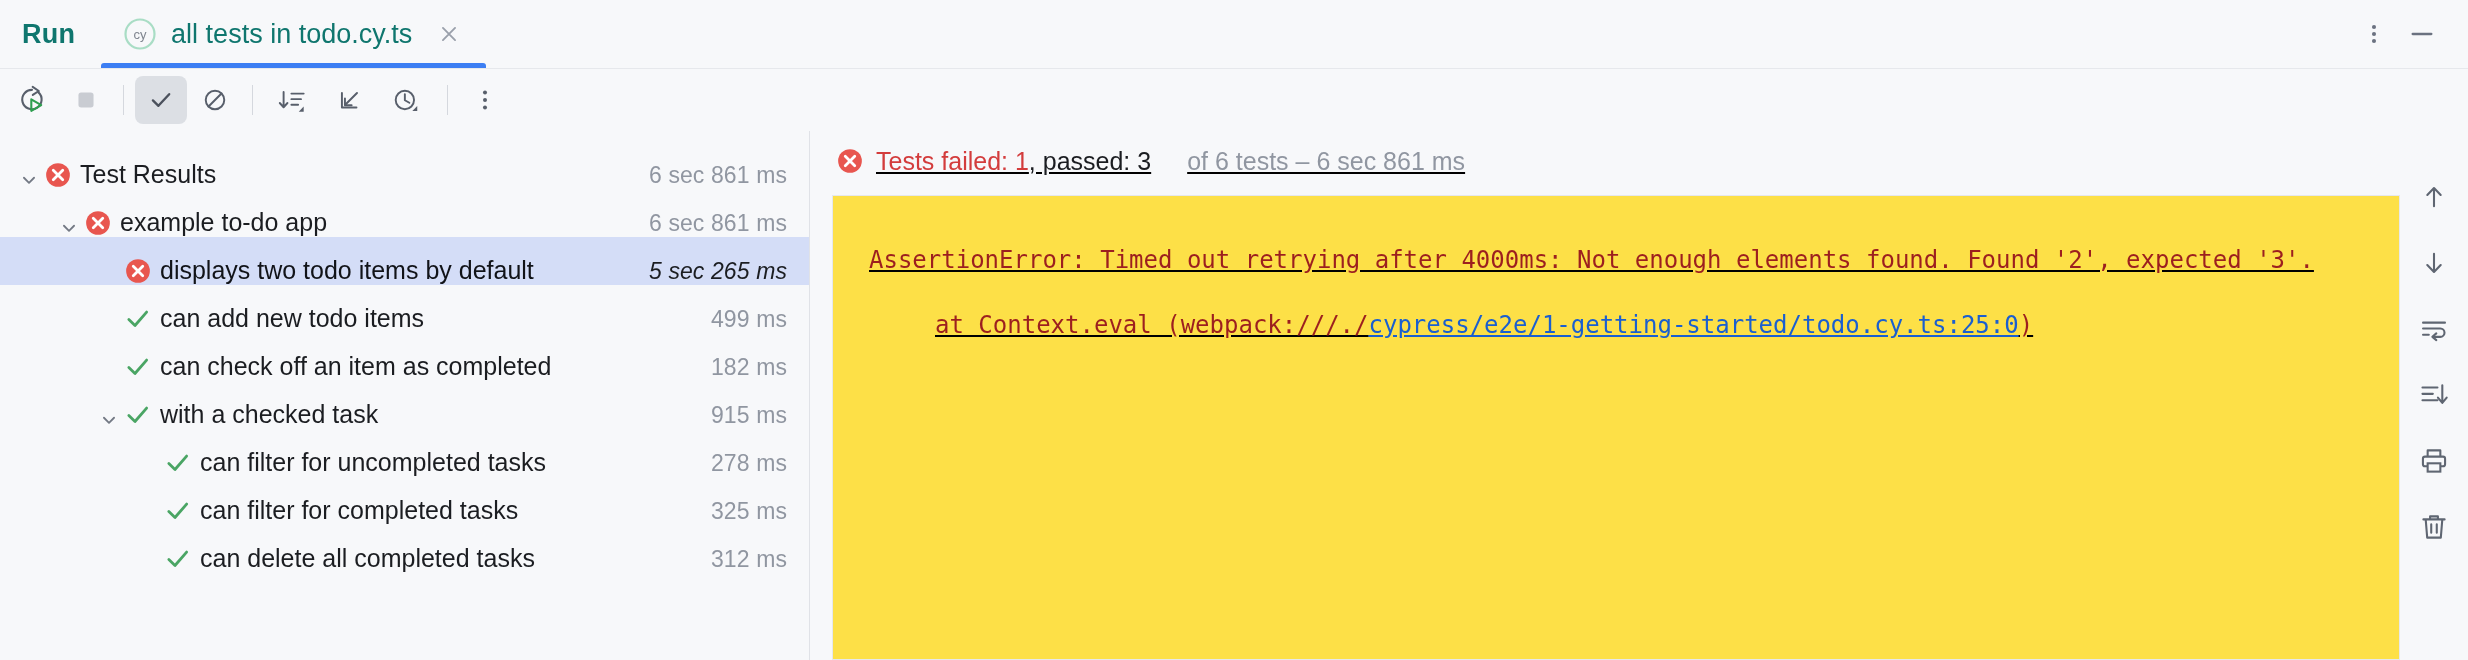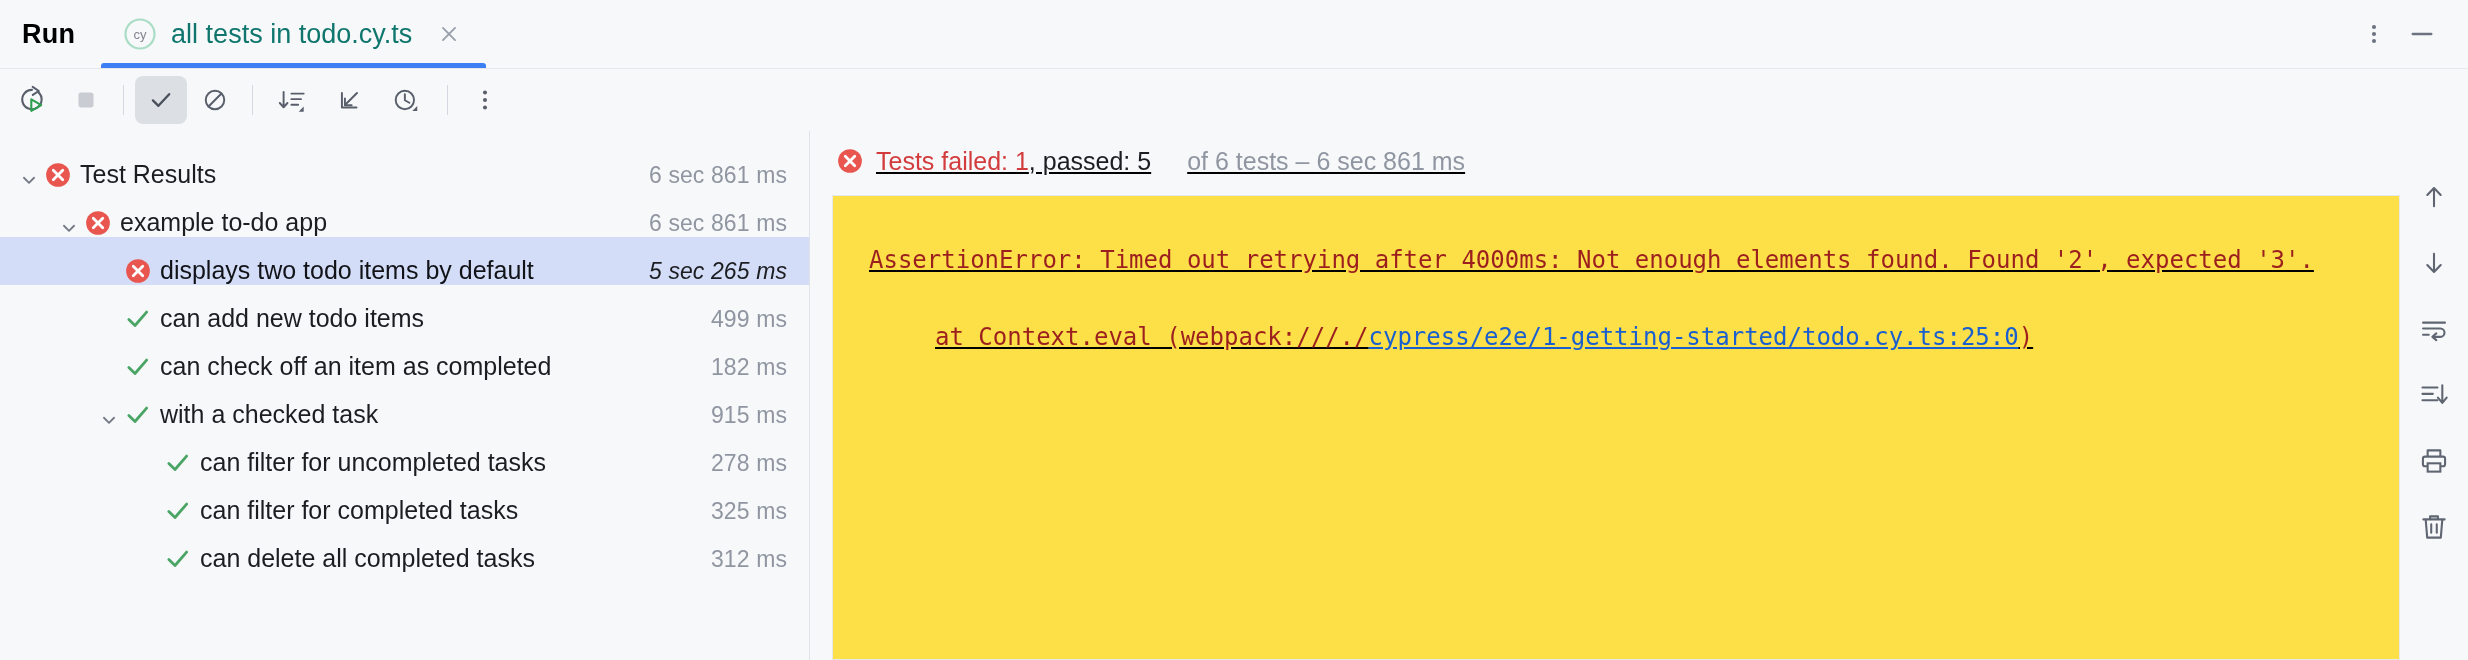--- a/index.html
+++ b/index.html
@@ -12,21 +12,21 @@
   .app { width: 2468px; height: 660px; display: flex; flex-direction: column; background: #f7f8fa; }
 
   
   .titlebar {
     height: 68px; display: flex; align-items: stretch;
     background: #f7f8fa; position: relative;
   }
   .run-label {
     display: flex; align-items: center;
     padding: 0 26px 0 22px;
-    font-size: 27px; font-weight: bold; color: #000000; letter-spacing: .2px;
+    font-size: 27px; font-weight: bold; color: #0f766e; letter-spacing: .2px;
   }
   .tab {
     display: flex; align-items: center; gap: 14px;
     padding: 0 22px 0 22px;
     position: relative;
     cursor: default;
   }
   .tab-underline {
     position: absolute; left: 0; right: 0; bottom: 0; height: 5px;
     background: #3c7ef3; border-radius: 3px 3px 0 0;
@@ -104,21 +104,21 @@
   .summary .muted { color: #9096a1; margin-left: 36px; }
   .console-box {
     flex: 1 1 auto; margin: 4px 0 0 22px; background: #fde047;
     border: 1px solid #e6e8ec; border-top: 1px solid #e6e8ec;
     padding: 46px 30px 0 36px;
     font-family: "DejaVu Sans Mono", "Liberation Mono", monospace;
     font-size: 24px; line-height: 1.55;
     overflow: hidden;
   }
   .err-line { color: #9c1f1f; white-space: pre; }
-  .stack-line { color: #9c1f1f; white-space: pre; margin-top: 40px; padding-left: 66px; }
+  .stack-line { color: #9c1f1f; white-space: pre; margin-top: 28px; padding-left: 66px; }
   .stack-link { color: #1a5fd0; text-decoration: underline; }
 
   .console-rail {
     width: 68px; flex: 0 0 68px;
     display: flex; flex-direction: column; align-items: center;
     padding-top: 42px; gap: 18px;
     background: #f7f8fa;
   }
   .rail-btn {
     width: 48px; height: 48px; display: flex; align-items: center; justify-content: center;
@@ -360,21 +360,21 @@
 
         <div class="summary">
           <span style="display:flex;align-items:center">
             <svg viewBox="0 0 26 26" width="28" height="28">
                 <circle cx="13" cy="13" r="11" fill="#e8564f"></circle>
                 <path d="M8.6 8.6 L17.4 17.4 M17.4 8.6 L8.6 17.4" stroke="#fff" stroke-width="2.6" stroke-linecap="round"></path>
               </svg>
           </span>
           <span style="display:flex">
             <span class="failed">Tests failed: 1</span>
-              <span class="passed">, passed: 5</span>
+              <span class="passed">, passed: 3</span>
               <span class="muted"> of 6 tests – 6 sec 861 ms</span>
           </span>
         </div>
 
         <div class="console-box">
           <div class="err-line">AssertionError: Timed out retrying after 4000ms: Not enough elements found. Found '2', expected '3'.</div>
           <div class="stack-line"><span>at Context.eval (webpack:///./</span><span class="stack-link">cypress/e2e/1-getting-started/todo.cy.ts:25:0</span><span>)</span></div>
         </div>
       </div>
 

